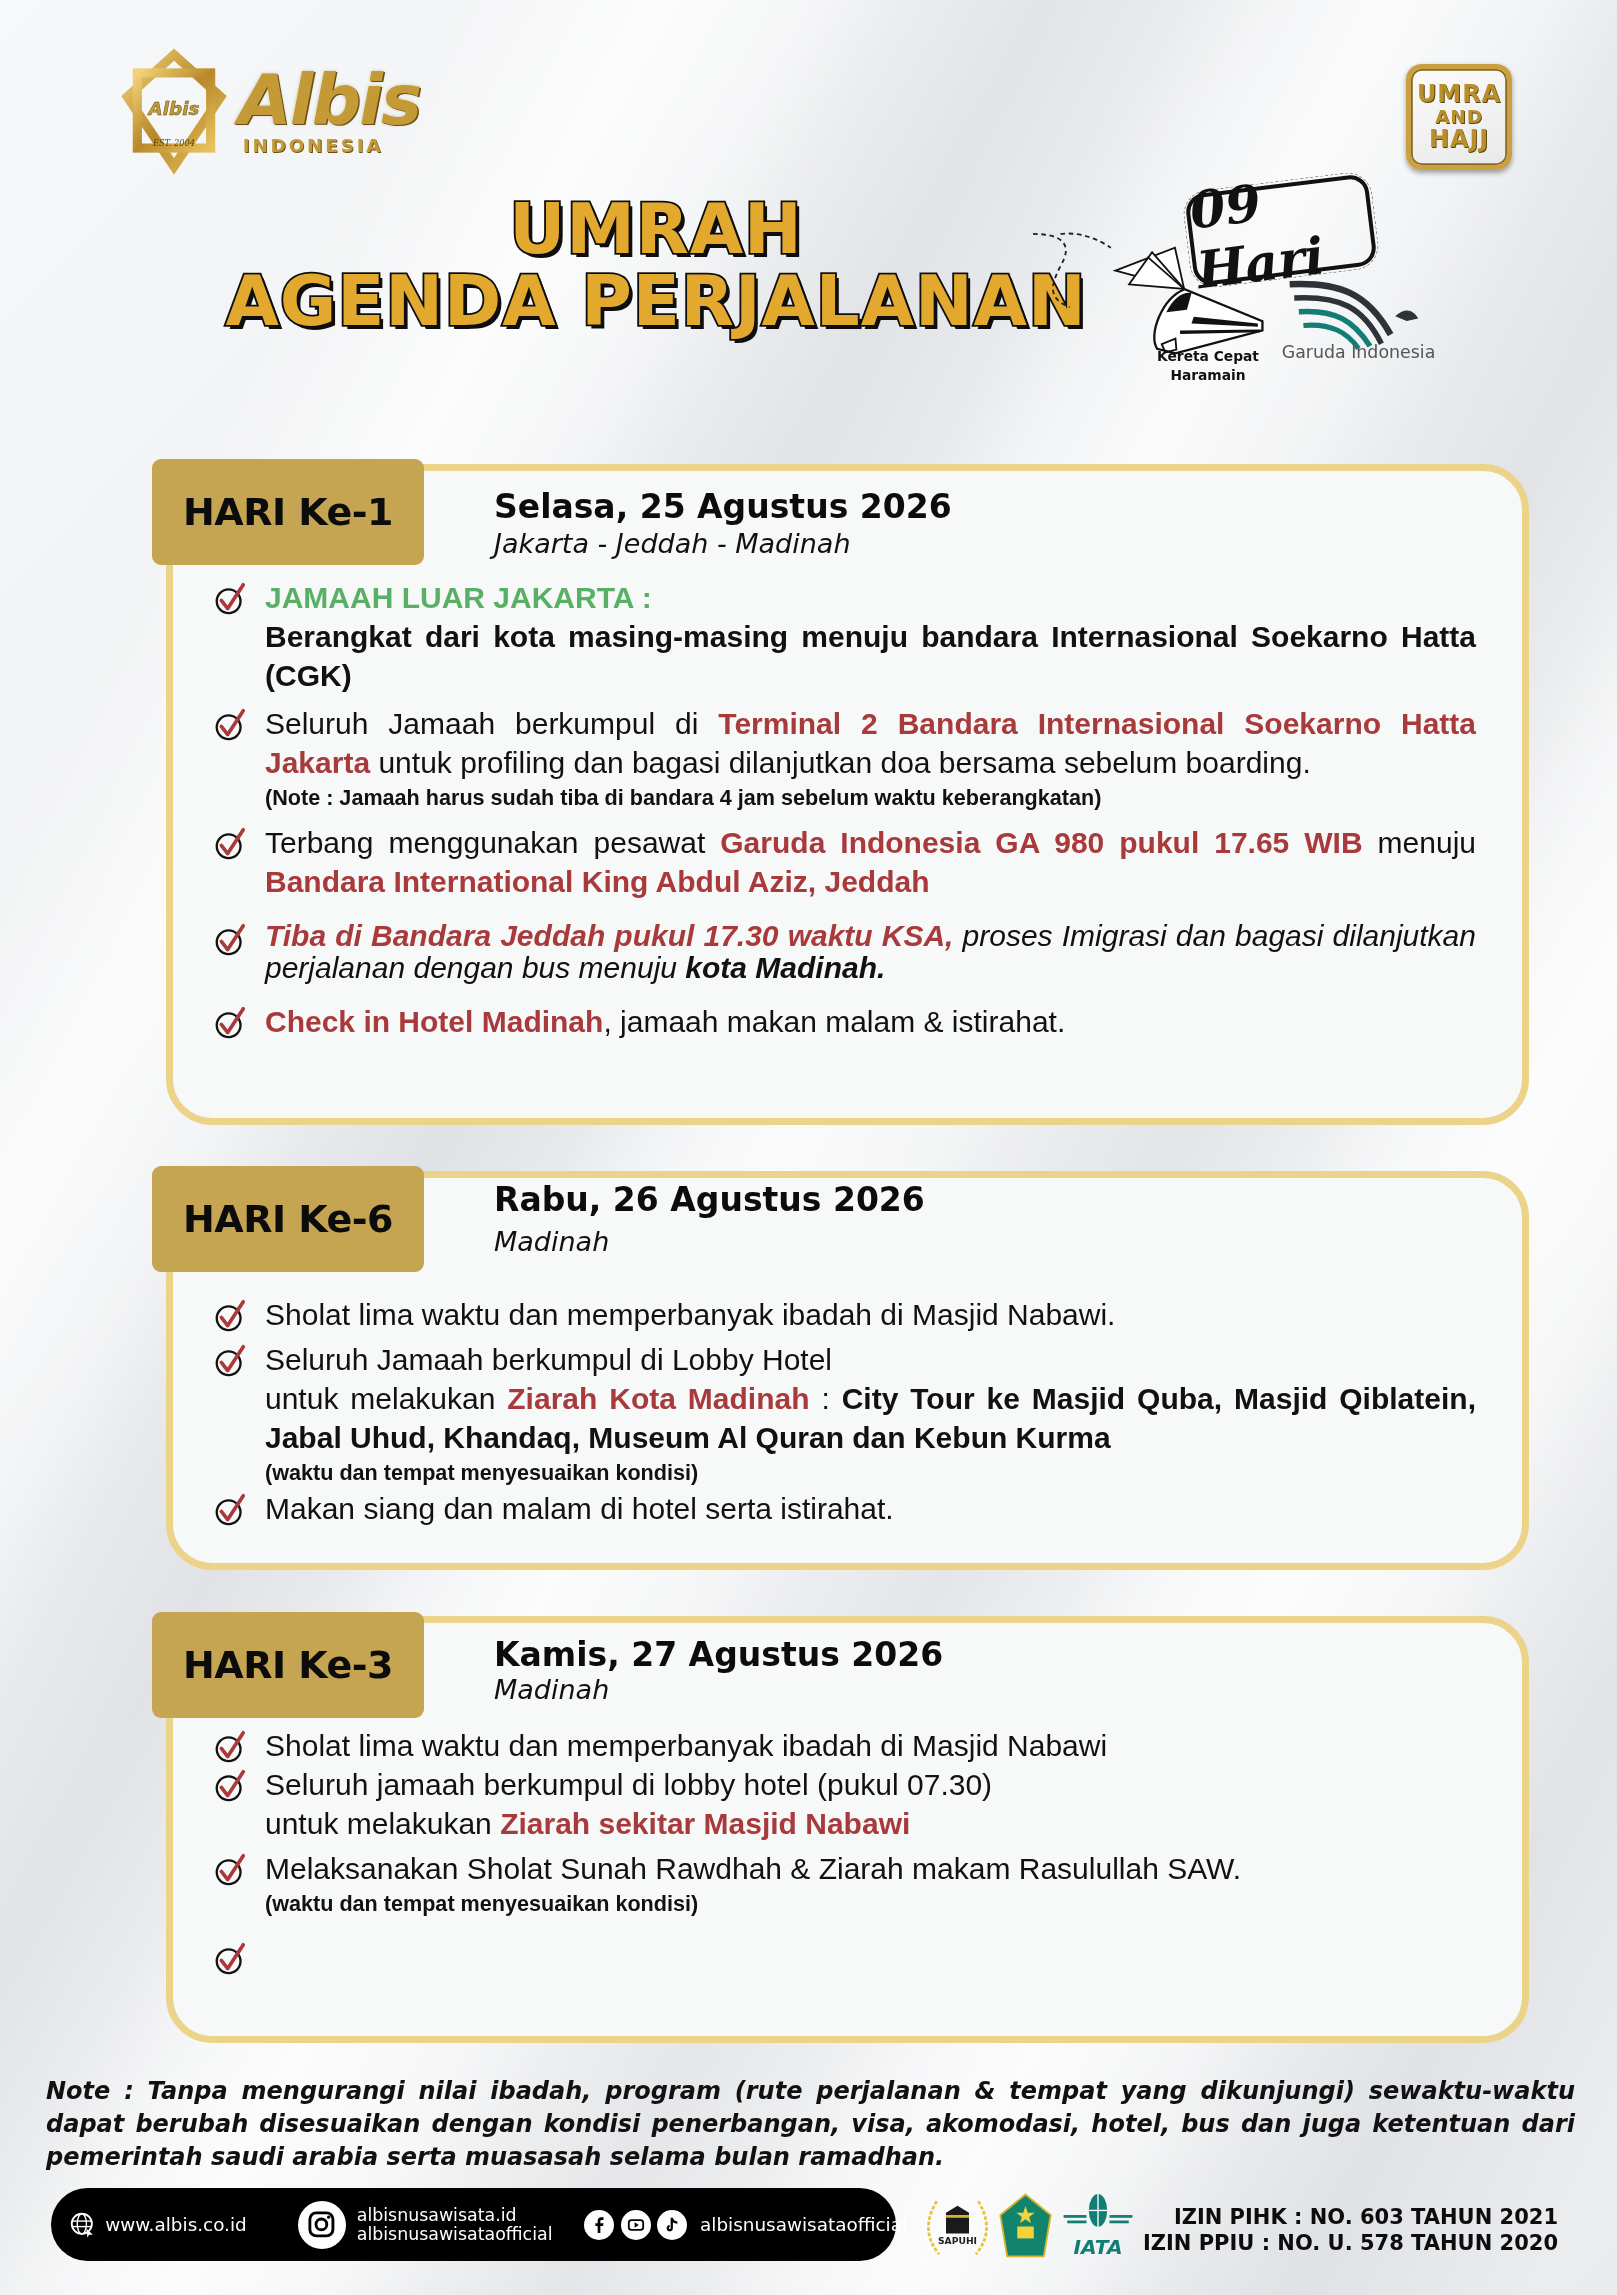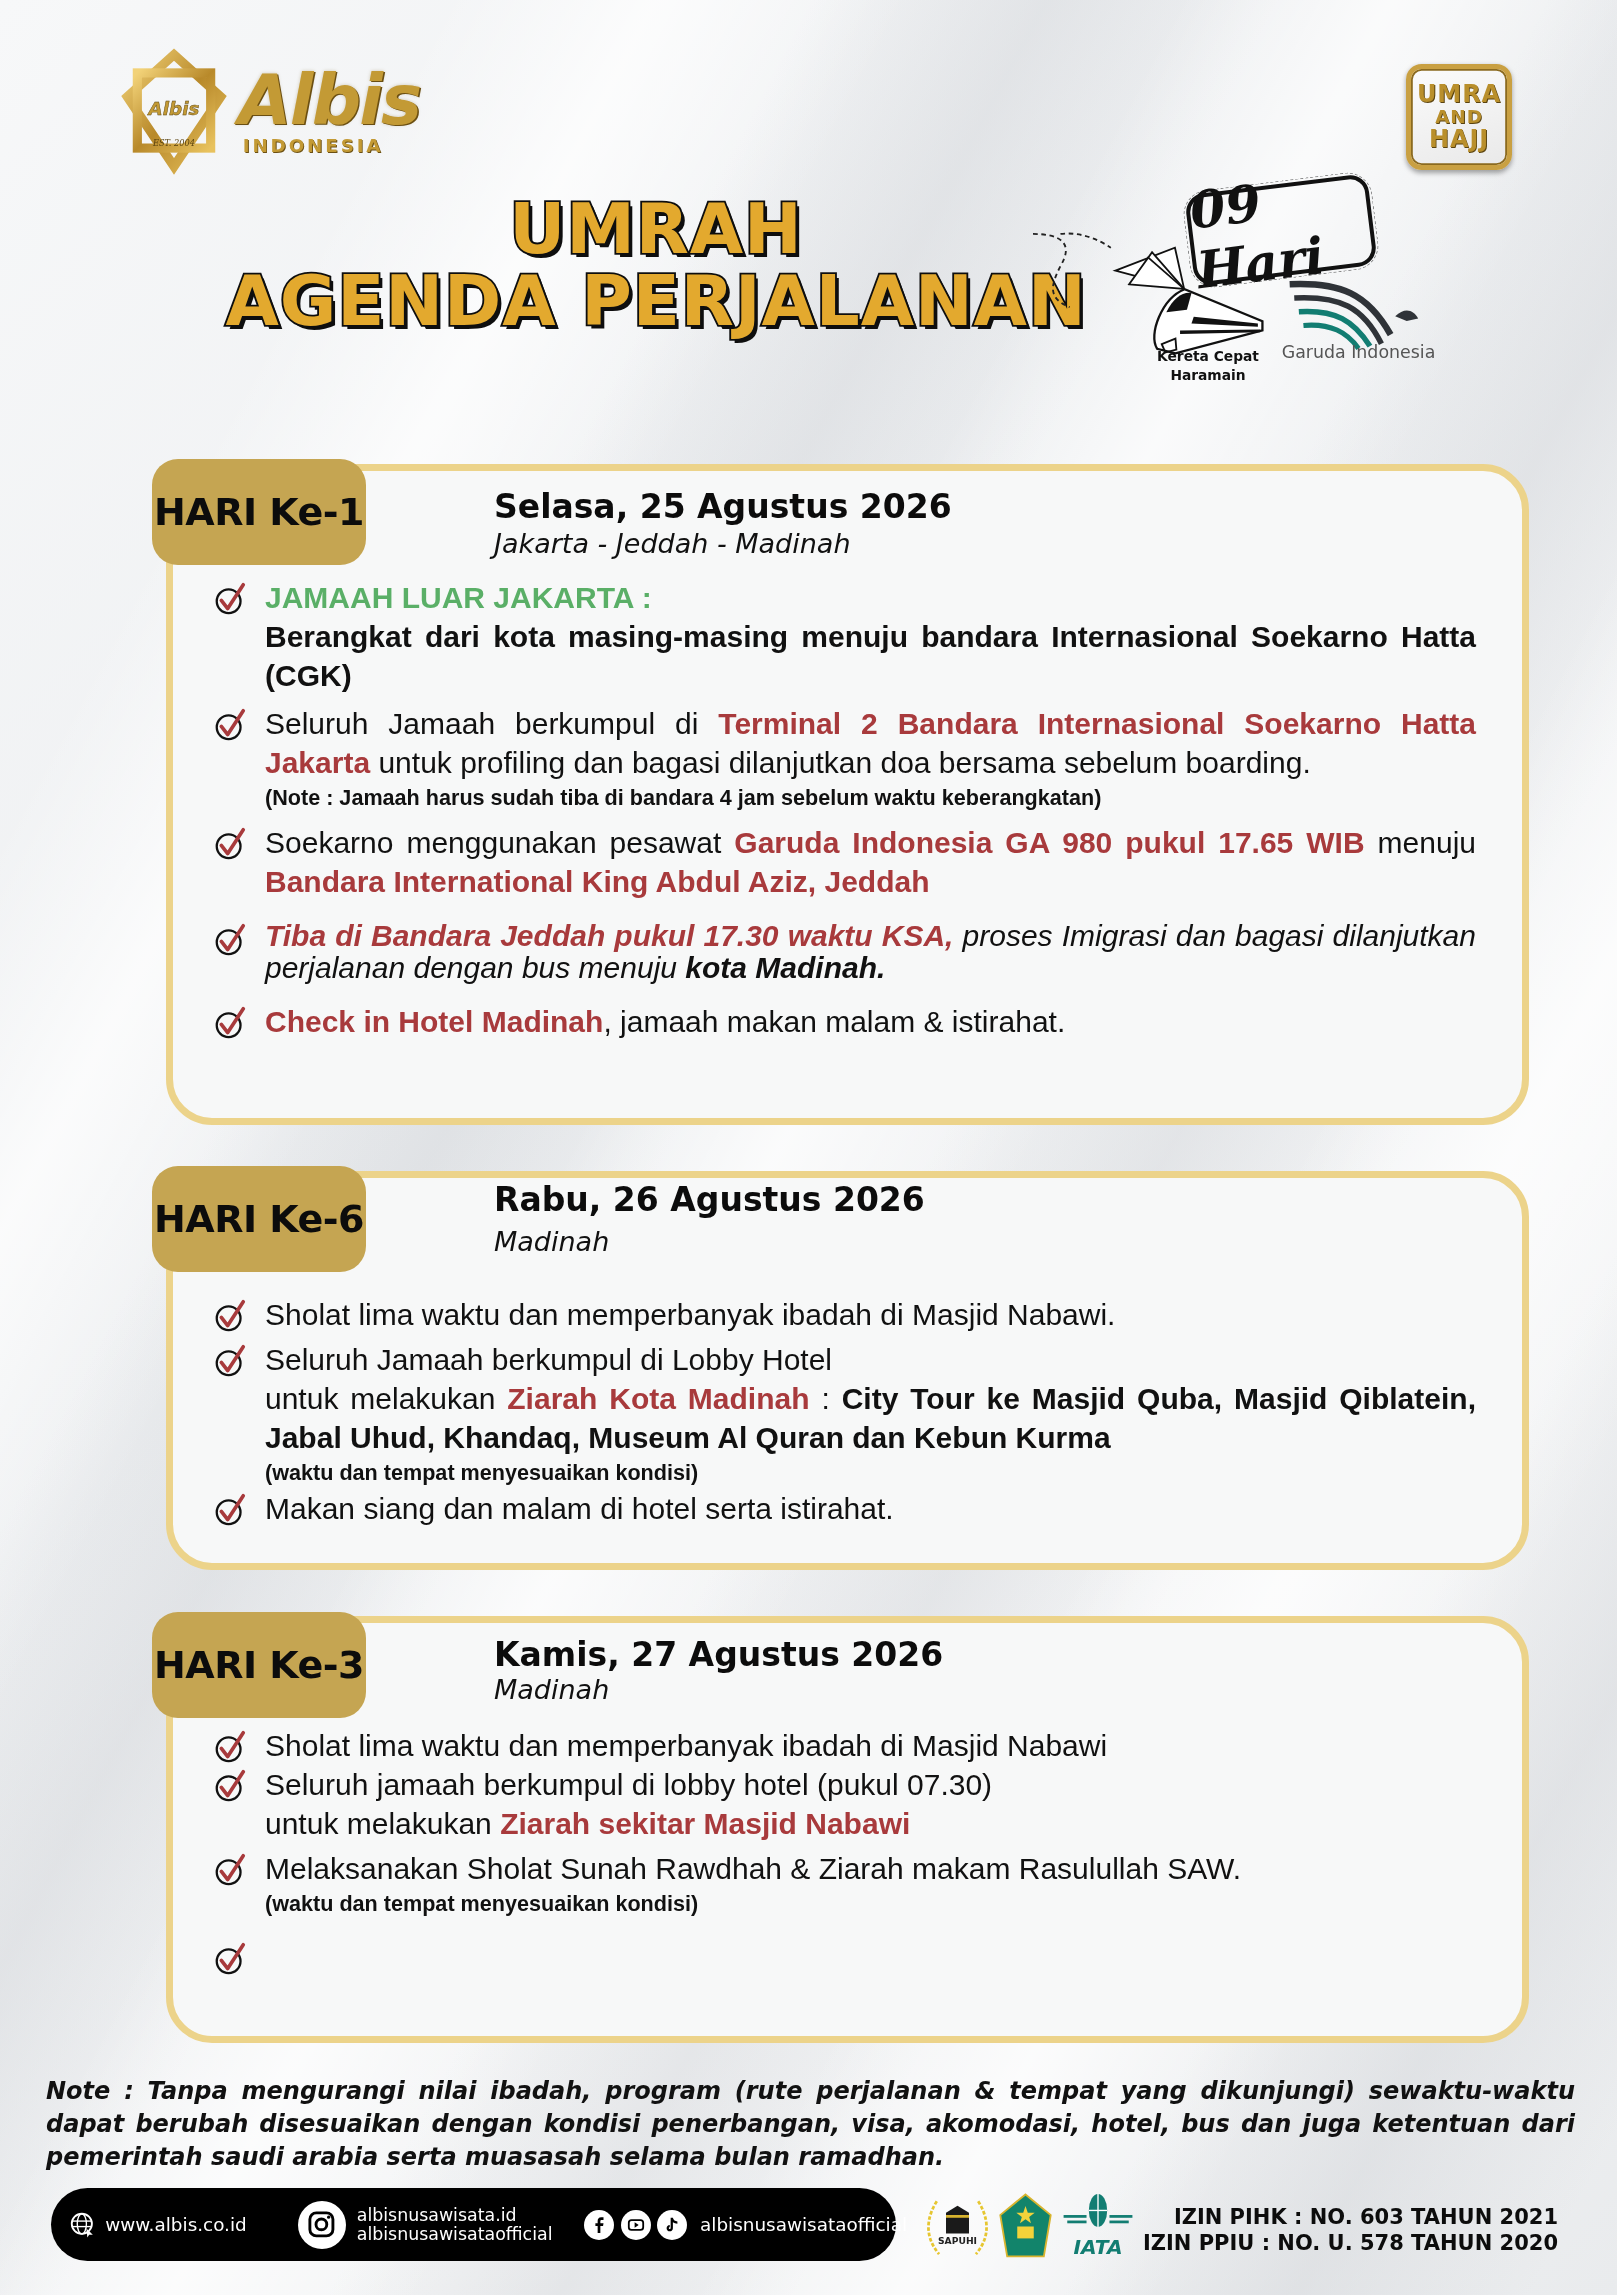--- a/index.html
+++ b/index.html
@@ -59,22 +59,22 @@
 
   
   .day { position: absolute; left: 152px; width: 1377px; z-index: 2; }
   .day .card {
     position: absolute; left: 13.8px; right: 0; top: 4.6px; bottom: 0;
     border: 7.3px solid #ecd38a; border-radius: 46px 46px 46px 46px;
     background: #f7f8f8;
   }
   .day .card::after { content:""; position:absolute; left: -7.3px; right: -7.3px; bottom: -10px; height: 13.8px; border-radius: 0 0 41px 41px; background: transparent; }
   .day .badge {
-    position: absolute; left: 0; top: 0; width: 214px; height: 106px; background: #c5a552;
-    border-radius: 26px; display: flex; align-items: center; justify-content: center;
+    position: absolute; left: 0; top: 0; width: 272px; height: 106px; background: #c5a552;
+    border-radius: 9px; display: flex; align-items: center; justify-content: center;
   }
   .day .badge span { font-family: "DejaVu Sans", sans-serif; font-weight: bold; font-size: 38px; color: #0c0c0c; letter-spacing: -0.5px; }
   .day .date { position: absolute; left: 342px; font-family: "DejaVu Sans", sans-serif; font-size: 33px; font-weight: bold; color: #0c0c0c; }
   .day .route { position: absolute; left: 342px; font-family: "DejaVu Sans", sans-serif; font-style: italic; font-size: 27px; color: #111; }
   .day ul { position: absolute; left: 62px; right: 53px; list-style: none; }
   .day li { position: relative; padding-left: 51px; font-size: 30px; line-height: 39px; color: #111; text-align: justify; }
   .day li .check { position: absolute; left: 0; top: 3.7px; width: 32px; height: 33px; }
   .day li .note { display: block; font-weight: bold; font-size: 21.6px; line-height: 32px; }
   .red { color: #a83a3c; font-weight: bold; }
   .green { color: #5aaf67; font-weight: bold; }
@@ -199,21 +199,21 @@
           <path d="M16,40 L30,58 L64,6" fill="none" stroke="#a83a3c" stroke-width="8" stroke-linecap="round" stroke-linejoin="round"></path>
         </svg>
       <span>Seluruh Jamaah berkumpul di </span><span class="red">Terminal 2 Bandara Internasional Soekarno Hatta Jakarta</span><span> untuk profiling dan bagasi dilanjutkan doa bersama sebelum boarding.</span>
       <span class="note">(Note : Jamaah harus sudah tiba di bandara 4 jam sebelum waktu keberangkatan)</span>
     </li>
     <li style="margin-top:9.2px;">
       <svg class="check" viewBox="0 0 70 72">
           <circle cx="32" cy="42" r="26" fill="none" stroke="#111" stroke-width="5"></circle>
           <path d="M16,40 L30,58 L64,6" fill="none" stroke="#a83a3c" stroke-width="8" stroke-linecap="round" stroke-linejoin="round"></path>
         </svg>
-      <span>Soekarno menggunakan pesawat </span><span class="red">Garuda Indonesia GA 980 pukul 17.65 WIB</span><span> menuju </span><span class="red">Bandara International King Abdul Aziz, Jeddah</span>
+      <span>Terbang menggunakan pesawat </span><span class="red">Garuda Indonesia GA 980 pukul 17.65 WIB</span><span> menuju </span><span class="red">Bandara International King Abdul Aziz, Jeddah</span>
     </li>
     <li style="margin-top:18.4px; line-height:32px;font-style:italic;">
       <svg class="check" viewBox="0 0 70 72">
           <circle cx="32" cy="42" r="26" fill="none" stroke="#111" stroke-width="5"></circle>
           <path d="M16,40 L30,58 L64,6" fill="none" stroke="#a83a3c" stroke-width="8" stroke-linecap="round" stroke-linejoin="round"></path>
         </svg>
       <span class="red">Tiba di Bandara Jeddah pukul 17.30 waktu KSA,</span><span> proses Imigrasi dan bagasi dilanjutkan perjalanan dengan bus menuju </span><span class="bold">kota Madinah.</span>
     </li>
     <li style="margin-top:18.4px;">
       <svg class="check" viewBox="0 0 70 72">

